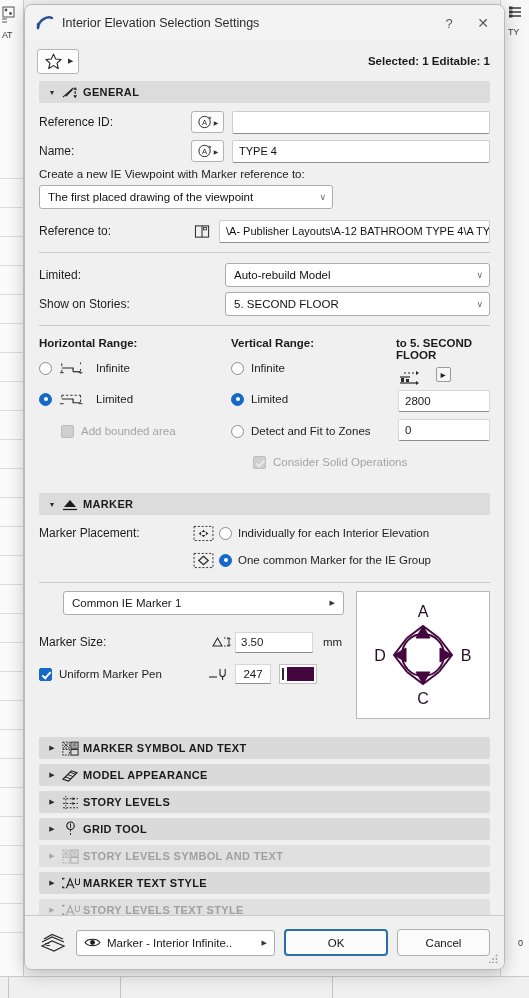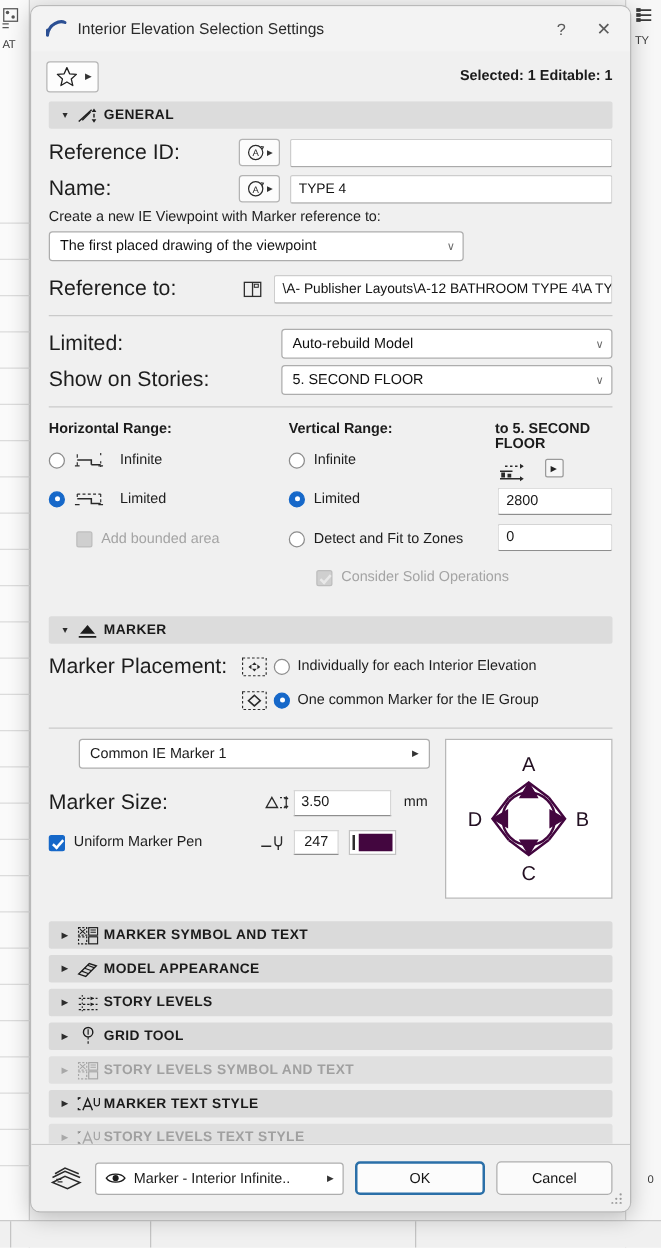--- a/index.html
+++ b/index.html
@@ -105,21 +105,21 @@
   .sect.disabled .tri { color: #a8a8a8; }
   .sect .sico { width: 22px; height: 16px; flex: 0 0 22px; display: flex; align-items: center; justify-content: center; }
   .sect .slabel {
     font-size: 11px; font-weight: bold; letter-spacing: 0.35px; color: #1a1a1a;
     margin-left: 2px;
   }
   .sect.disabled .slabel { color: #a0a0a0; }
 
   
   .row { display: flex; align-items: center; height: 26px; margin-bottom: 3px; }
-  .lbl { width: 152px; flex: 0 0 152px; font-size: 17px; color: #1d1d1d; }
+  .lbl { width: 152px; flex: 0 0 152px; font-size: 12px; color: #1d1d1d; }
   .lbl.wide { width: 186px; flex: 0 0 186px; }
 
   .autotext {
     width: 33px; height: 22px; flex: 0 0 33px;
     border: 1px solid #b3b3b3; border-radius: 3px; background: #fcfcfc;
     display: flex; align-items: center; justify-content: center; gap: 1px;
   }
   .autotext .arr { font-size: 6px; color: #333; }
 
   .txtfield {
@@ -385,21 +385,21 @@
           <text x="8.5" y="12.4" font-size="8.6" text-anchor="middle" fill="#2a2a2a" font-family="Liberation Sans, sans-serif">A</text>
           <path d="M13 3.6 l2.4 0.4 -1 2" fill="none" stroke="#2a2a2a" stroke-width="1"></path>
         </svg>
         <span class="arr">▶</span>
       </span>
       <span class="txtfield indent">TYPE 4</span>
     </div>
 
     <div class="note">Create a new IE Viewpoint with Marker reference to:</div>
 
-    <div class="combo" style="width:332px;margin-bottom:9px;">
+    <div class="combo" style="width:294px;margin-bottom:9px;">
       <span class="cv">The first placed drawing of the viewpoint</span>
       <span class="chev">∨</span>
     </div>
 
     <div class="row">
       <span class="lbl">Reference to:</span>
       <span class="refico">
         <svg width="17" height="15" viewBox="0 0 18 16">
           <rect x="1.5" y="2" width="14" height="12" fill="none" stroke="#2d2d2d" stroke-width="1.1"></rect>
           <path d="M8.5 2 v12" stroke="#2d2d2d" stroke-width="1.1"></path>

